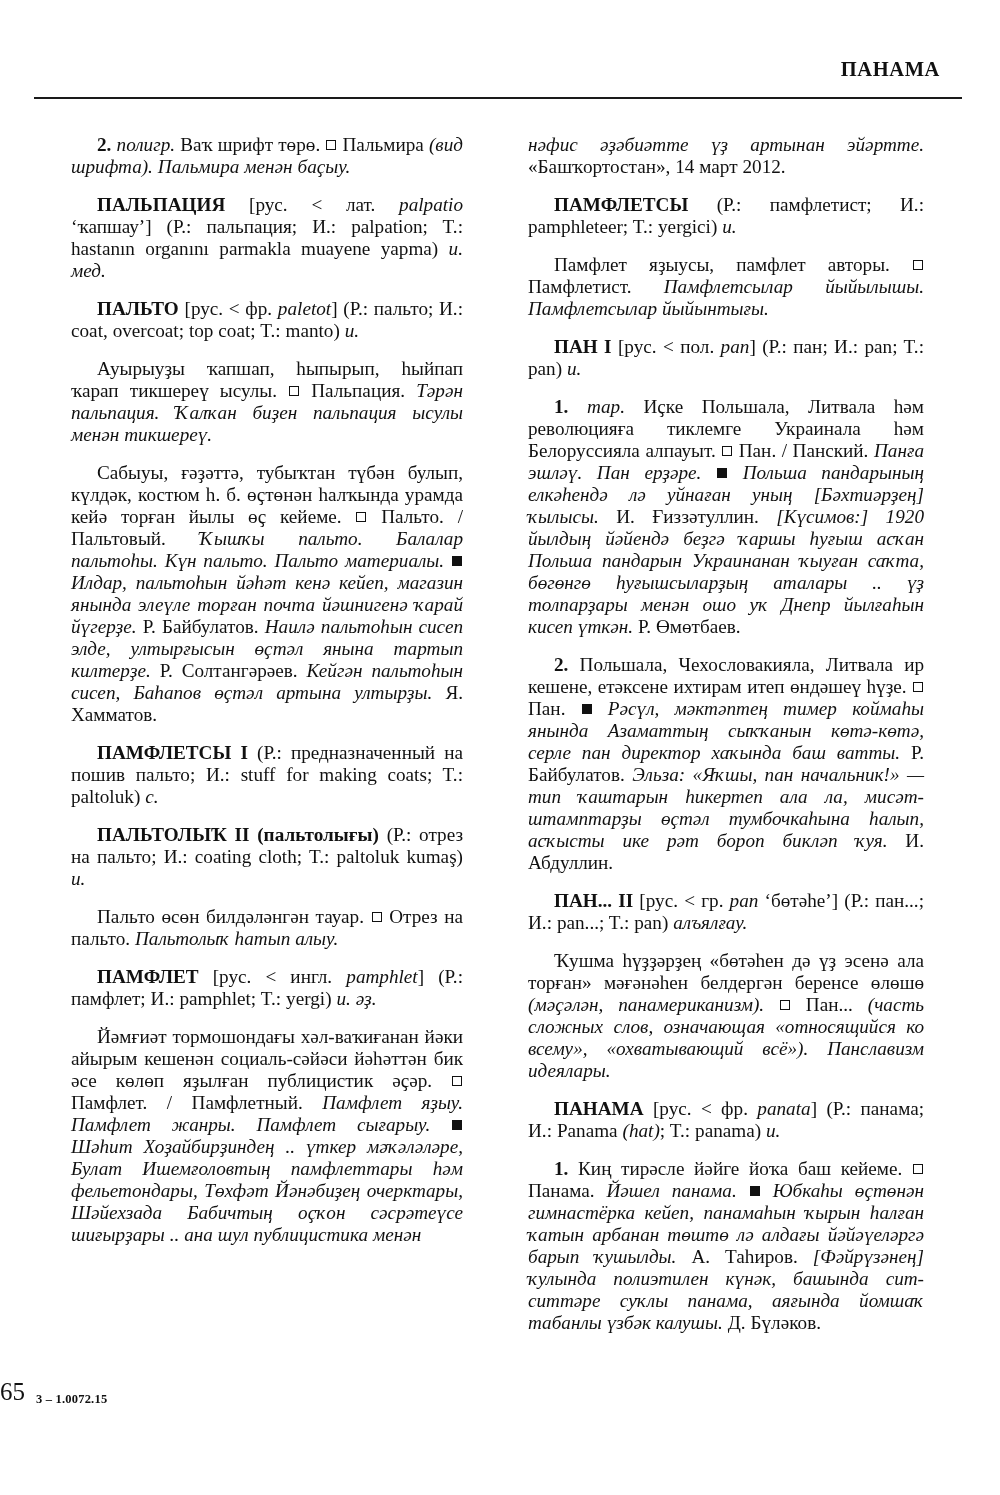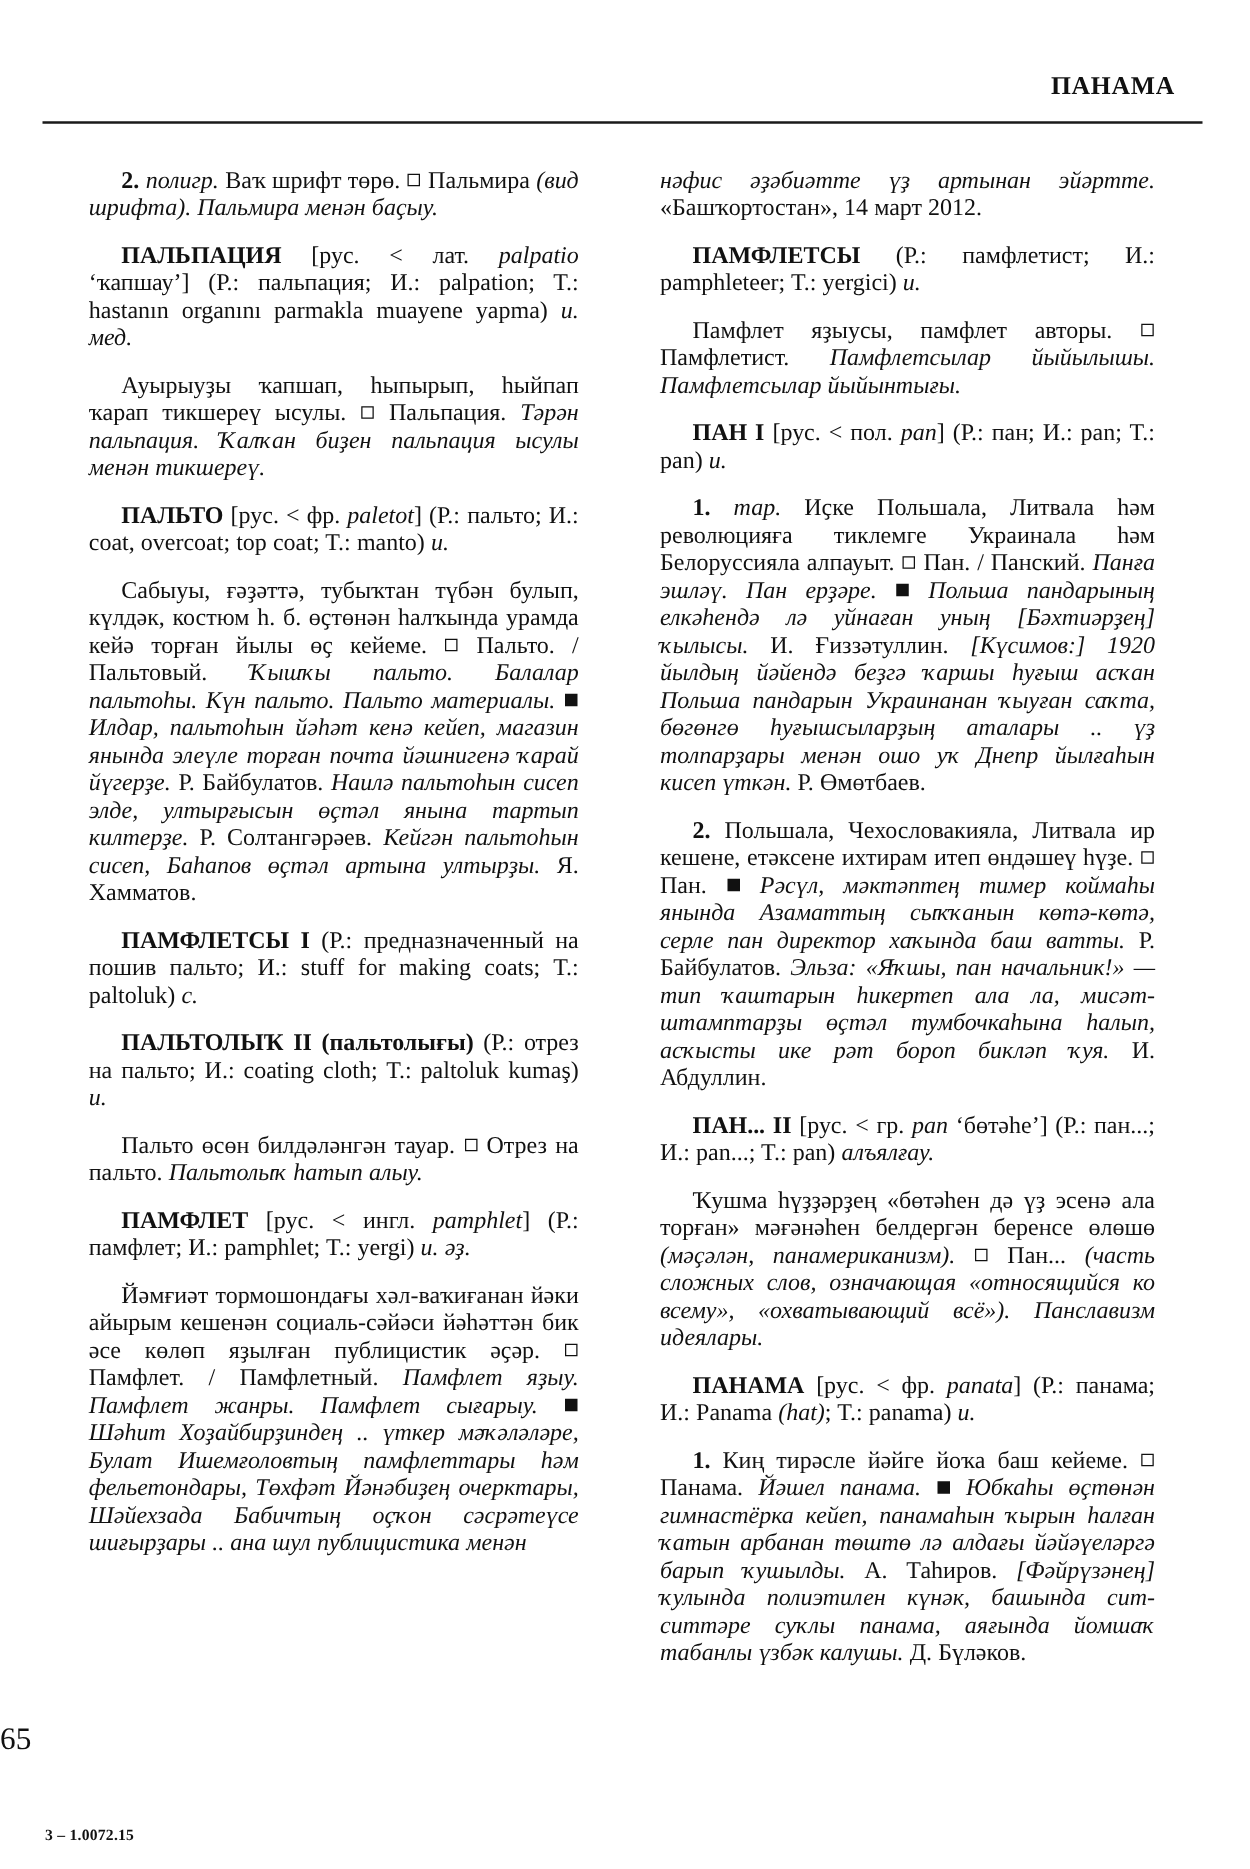--- a/index.html
+++ b/index.html
@@ -82,21 +82,21 @@
     vertical-align: 1px;
     margin: 0 1px;
   }
   .sq-open { border: 1.6px solid #111; box-sizing: border-box; }
   .sq-fill { background: #111; }
 
   
   .sig {
     position: absolute;
     left: 36px;
-    top: 1461px;
+    top: 1392px;
     font-size: 12.5px;
     font-weight: bold;
     letter-spacing: 0.2px;
     text-align: center;
   }
   .folio {
     position: absolute;
     left: 0;
     top: 1378px;
     width: 1000px;
@@ -110,22 +110,22 @@
 <div class="page">
 
   <div class="runhead">ПАНАМА</div>
 
   <div class="runrule"></div>
 
   <div class="cols">
     <div class="col col-left" id="colLeft">
         <p class="e ind"><span class="num">2.</span> <span class="it">полигр.</span> Ваҡ шрифт төрө. <span class="sq-open"></span> Пальмира <span class="it">(вид шрифта). Пальмира менән баҫыу.</span></p>
         <p class="e ind"><span class="hw">ПАЛЬПАЦИЯ</span> [рус. &lt; лат. <span class="lat">palpatio</span> ‘ҡапшау’] (Р.: пальпация; И.: palpation; T.: hastanın organını parmakla muayene yapma) <span class="it">и. мед.</span></p>
+        <p class="e ind"><span class="hw">ПАЛЬТО</span> [рус. &lt; фр. <span class="lat">paletot</span>] (Р.: пальто; И.: coat, overcoat; top coat; T.: manto) <span class="it">и.</span></p>
         <p class="e ind">Ауырыуҙы ҡапшап, һыпырып, һыйпап ҡарап тикшереү ысулы. <span class="sq-open"></span> Пальпация. <span class="it">Тәрән пальпация. Ҡалҡан биҙен пальпация ысулы менән тикшереү.</span></p>
-        <p class="e ind"><span class="hw">ПАЛЬТО</span> [рус. &lt; фр. <span class="lat">paletot</span>] (Р.: пальто; И.: coat, overcoat; top coat; T.: manto) <span class="it">и.</span></p>
         <p class="e ind">Сабыуы, ғәҙәттә, тубыҡтан түбән булып, күлдәк, костюм һ. б. өҫтөнән һалҡында урамда кейә торған йылы өҫ кейеме. <span class="sq-open"></span> Пальто. / Пальтовый. <span class="it">Ҡышҡы пальто. Балалар пальтоһы. Күн пальто. Пальто материалы.</span> <span class="sq-fill"></span> <span class="it">Илдар, пальтоһын йәһәт кенә кейеп, магазин янында элеүле торған почта йәшнигенә ҡарай йүгерҙе.</span> Р. Байбулатов. <span class="it">Наилә пальтоһын сисеп элде, ултырғысын өҫтәл янына тартып килтерҙе.</span> Р. Солтангәрәев. <span class="it">Кейгән пальтоһын сисеп, Баһапов өҫтәл артына ултырҙы.</span> Я. Хамматов.</p>
         <p class="e ind"><span class="hw">ПАМФЛЕТСЫ I</span> (Р.: предназначенный на пошив пальто; И.: stuff for making coats; T.: paltoluk) <span class="it">с.</span></p>
         <p class="e ind"><span class="hw">ПАЛЬТОЛЫҠ II (пальтолығы)</span> (Р.: отрез на пальто; И.: coating cloth; T.: paltoluk kumaş) <span class="it">и.</span></p>
         <p class="e ind">Пальто өсөн билдәләнгән тауар. <span class="sq-open"></span> Отрез на пальто. <span class="it">Пальтолыҡ һатып алыу.</span></p>
         <p class="e ind"><span class="hw">ПАМФЛЕТ</span> [рус. &lt; ингл. <span class="lat">pamphlet</span>] (Р.: памфлет; И.: pamphlet; T.: yergi) <span class="it">и. әҙ.</span></p>
         <p class="e ind">Йәмғиәт тормошондағы хәл-ваҡиғанан йәки айырым кешенән социаль-сәйәси йәһәттән бик әсе көлөп яҙылған публицистик әҫәр. <span class="sq-open"></span> Памфлет. / Памфлетный. <span class="it">Памфлет яҙыу. Памфлет жанры. Памфлет сығарыу.</span> <span class="sq-fill"></span> <span class="it">Шәһит Хоҙайбирҙиндең .. үткер мәҡәләләре, Булат Ишемғоловтың памфлеттары һәм фельетондары, Төхфәт Йәнәбиҙең очерктары, Шәйехзада Бабичтың оҫҡон сәсрәтеүсе шиғырҙары .. ана шул публицистика менән</span></p>
       </div>
     <div class="col col-right" id="colRight">
         <p class="e"><span class="it">нәфис әҙәбиәтте үҙ артынан эйәртте.</span> «Башҡортостан», 14 март 2012.</p>
         <p class="e ind"><span class="hw">ПАМФЛЕТСЫ</span> (Р.: памфлетист; И.: pamphleteer; T.: yergici) <span class="it">и.</span></p>

